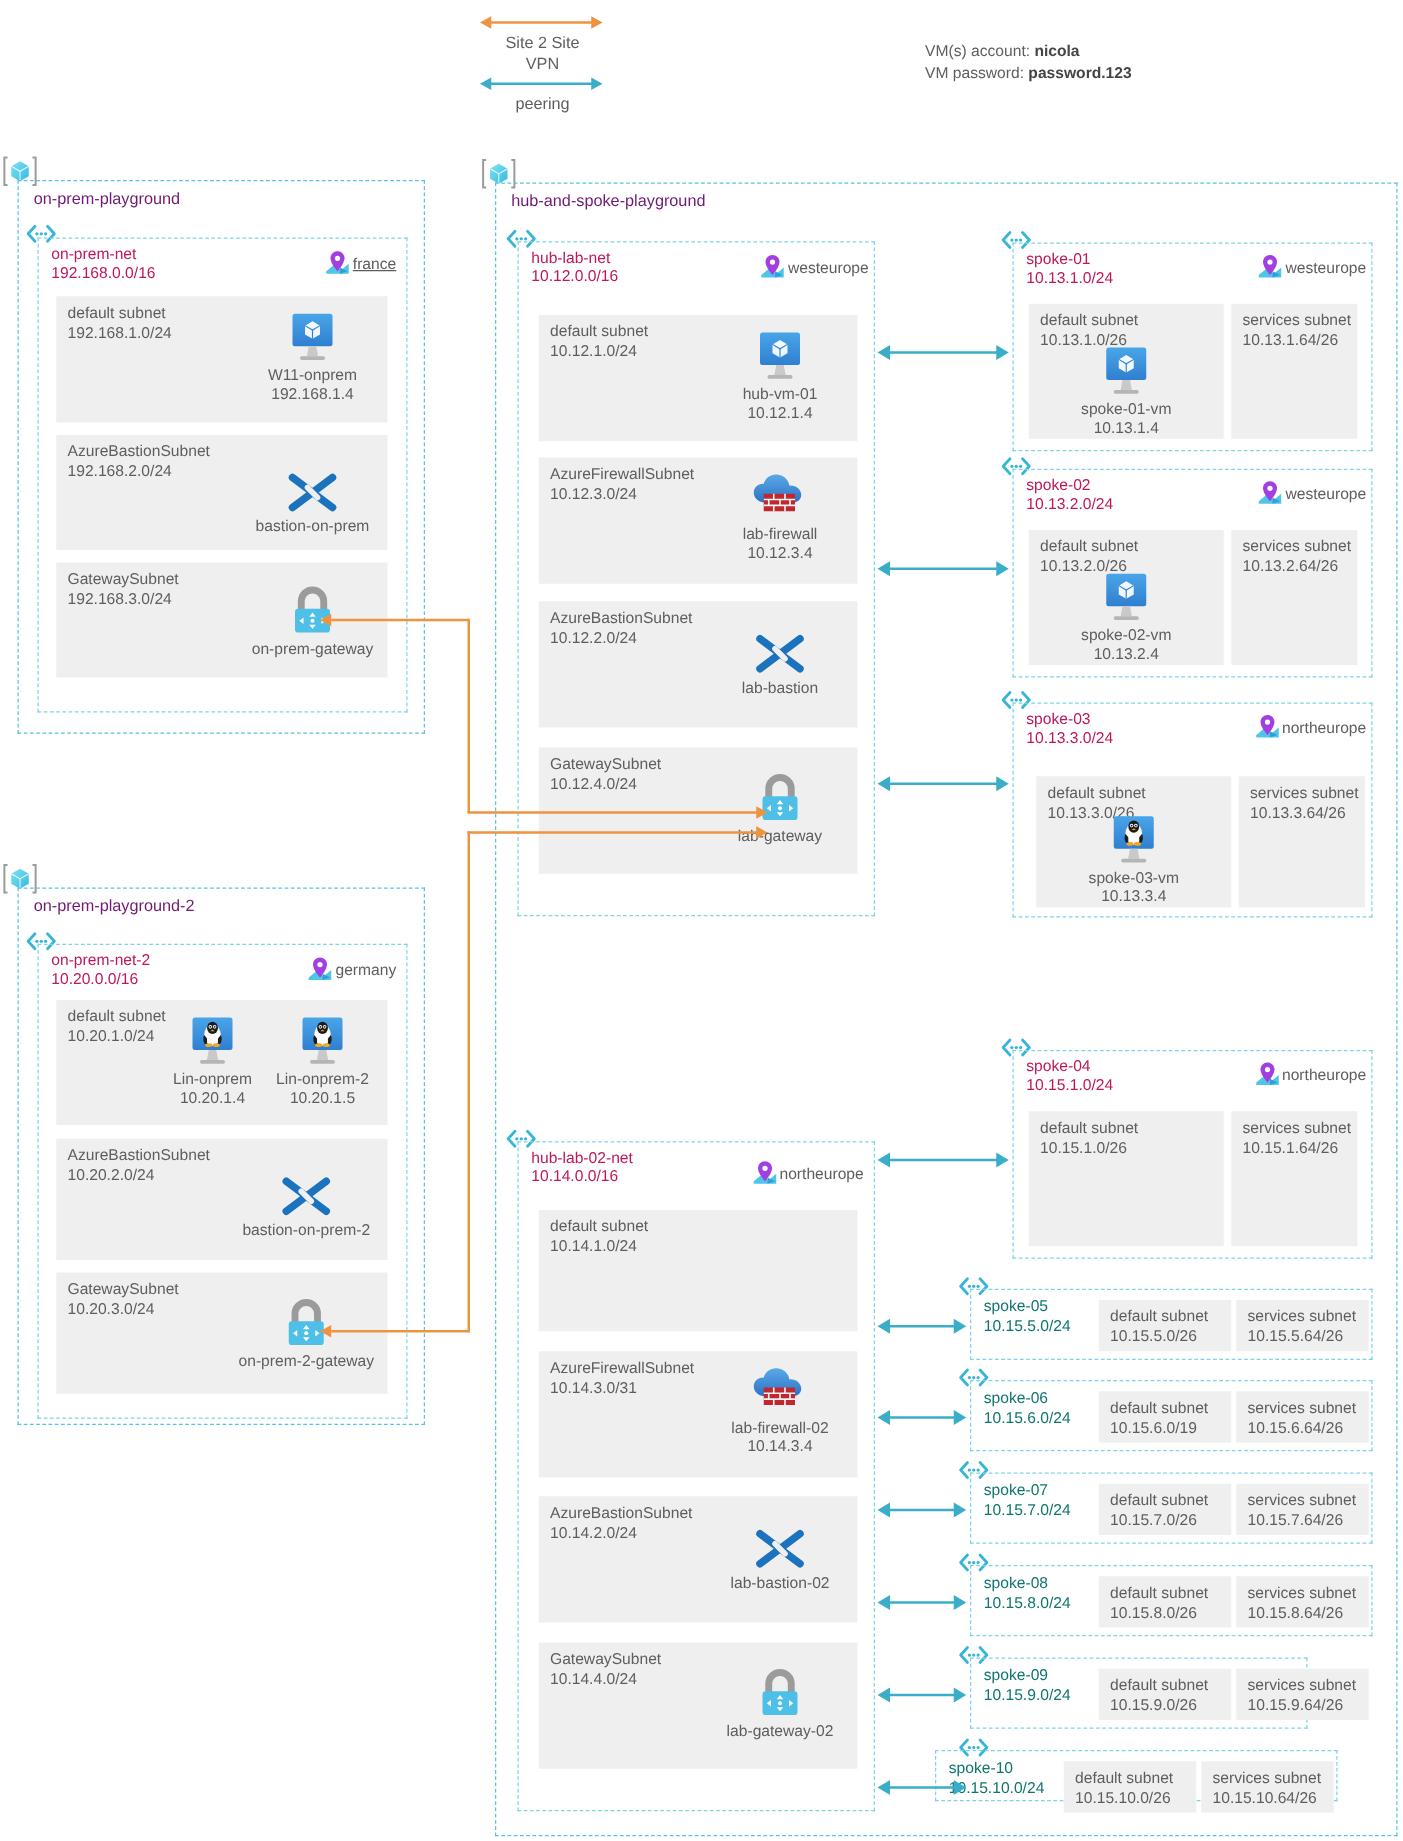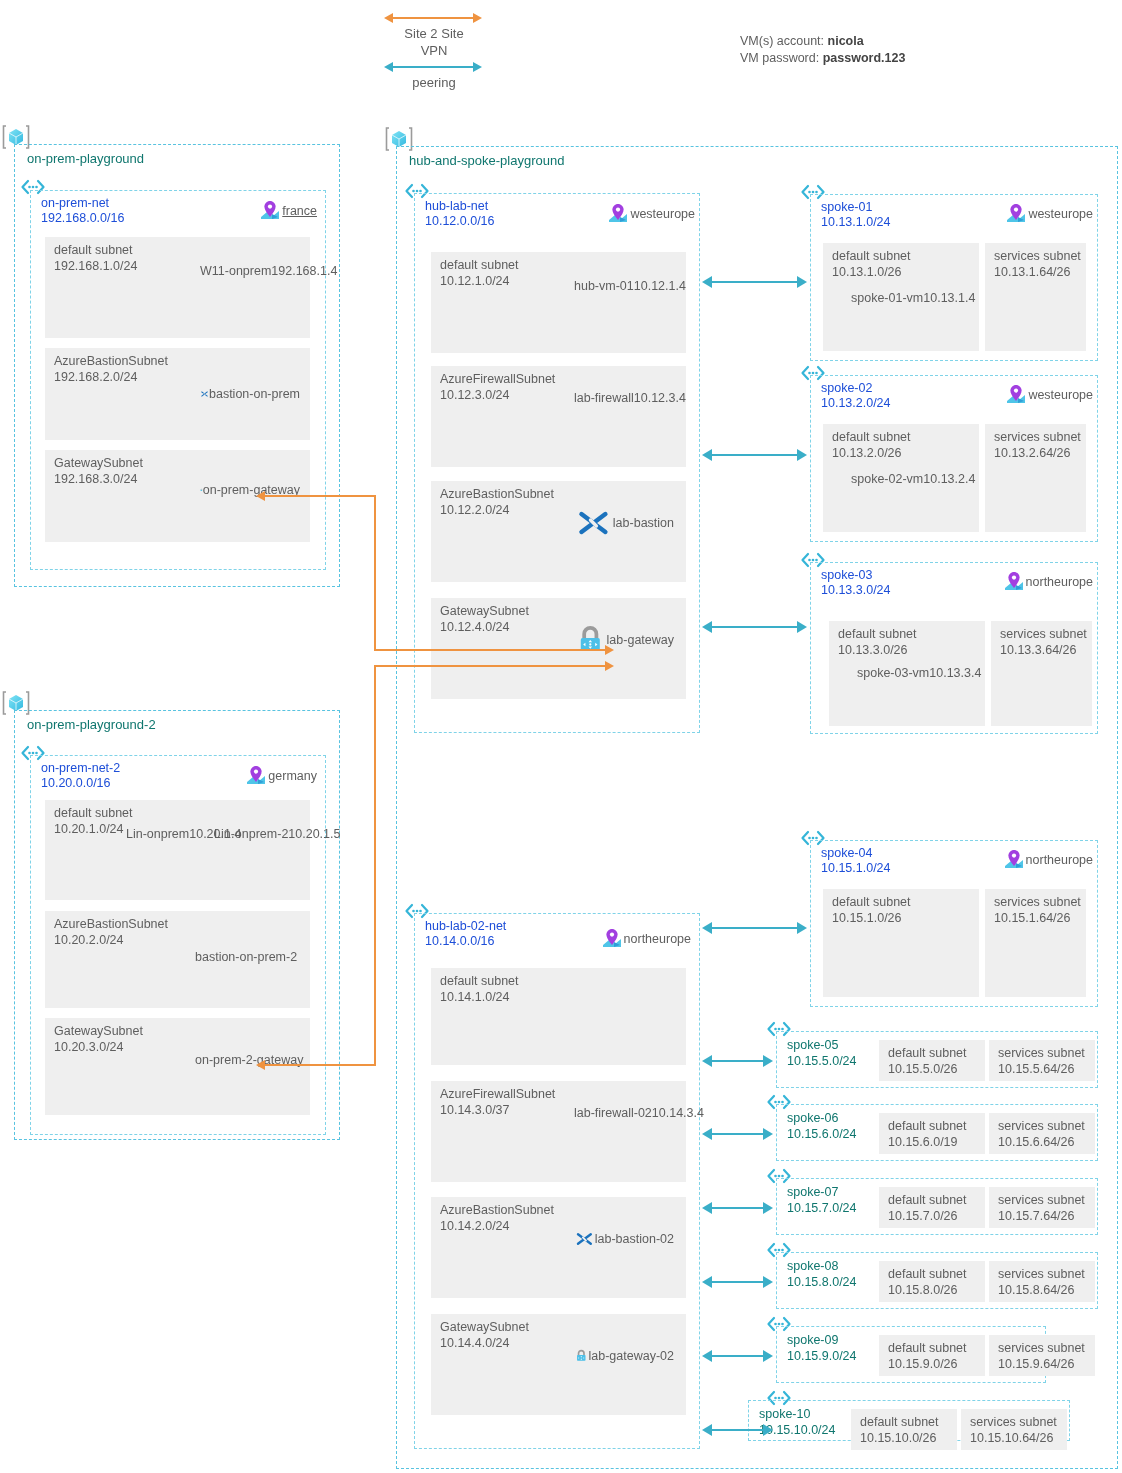--- a/index.html
+++ b/index.html
@@ -7,39 +7,39 @@
   body {
     width:1122px; height:1473px; position:relative;
     background:#ffffff;
     font-family:"Liberation Sans", sans-serif;
     color:#5e5e5e; font-size:12.5px;
     overflow:hidden;
   }
 
   
   .rg { position:absolute; border:1.3px dashed #58c3e0; }
-  .rg-title { position:absolute; left:12px; top:6px; font-size:13px; color:#0f766e; white-space:nowrap; }
+  .rg-title { position:absolute; left:12px; top:6px; font-size:13px; color:#701a75; white-space:nowrap; }
 
   
   .rg-icon { position:absolute; width:28px; height:26px; }
 
   
   .vnet { position:absolute; border:1.3px dashed #7fd3e8; }
-  .vnet-name { position:absolute; left:10px; top:5px; font-size:12.5px; color:#1d4ed8; line-height:15px; white-space:nowrap; }
+  .vnet-name { position:absolute; left:10px; top:5px; font-size:12.5px; color:#be185d; line-height:15px; white-space:nowrap; }
   .vnet-icon { position:absolute; width:26px; height:18px; }
 
   
   .region { position:absolute; display:flex; align-items:center; gap:1px; font-size:12.5px; color:#5e5e5e; white-space:nowrap; }
 
   
   .subnet { position:absolute; background:#efefef; }
   .subnet-label { position:absolute; left:9px; top:6px; font-size:12.5px; line-height:15.5px; color:#5e5e5e; white-space:nowrap; }
 
   
-  .res { position:absolute; display:flex; flex-direction:row; align-items:center; width:100px; }
+  .res { position:absolute; display:flex; flex-direction:column; align-items:center; width:100px; }
   .res-cap { font-size:12.5px; line-height:15px; color:#5e5e5e; text-align:center; white-space:nowrap; }
 
   
   .arrow-h { position:absolute; height:2px; background:#3aaec8; }
   .arrow-h::before, .arrow-h::after {
     content:""; position:absolute; top:-5px; width:0; height:0;
     border-top:6px solid transparent; border-bottom:6px solid transparent;
   }
   .arrow-h::before { left:-9px; border-right:10px solid #3aaec8; }
   .arrow-h::after  { right:-9px; border-left:10px solid #3aaec8; }
@@ -708,21 +708,21 @@
   <div class="subnet" style="left:16px; top:54px; width:255px; height:97px;">
     <div class="subnet-label">
       <div>default subnet</div>
       <div>10.14.1.0/24</div>
     </div>
   </div>
 
   <div class="subnet" style="left:16px; top:167px; width:255px; height:101px;">
     <div class="subnet-label">
       <div>AzureFirewallSubnet</div>
-      <div>10.14.3.0/37</div>
+      <div>10.14.3.0/31</div>
     </div>
     <div class="res" style="left:143px; top:10px;">
       <svg width="54" height="44" viewBox="0 0 54 44">
         <path d="M16 26 C9 26 6 22 6 18 C6 13.5 10 10.5 14 11 C15.5 5.5 21 2.5 26.5 4 C31 5 34 8.5 34.5 12.5 C39.5 12 44 15.5 44 20 C44 23.5 41 26 37 26 Z" fill="url(#gradCloud)"></path>
         <rect x="14" y="19" width="25" height="14" fill="#c0282f"></rect>
         <g stroke="#f4f4f4" stroke-width="1.3">
           <line x1="14" y1="23.6" x2="39" y2="23.6"></line>
             <line x1="14" y1="28.3" x2="39" y2="28.3"></line>
           <line x1="22" y1="19" x2="22" y2="23.6"></line>
             <line x1="31" y1="19" x2="31" y2="23.6"></line>

